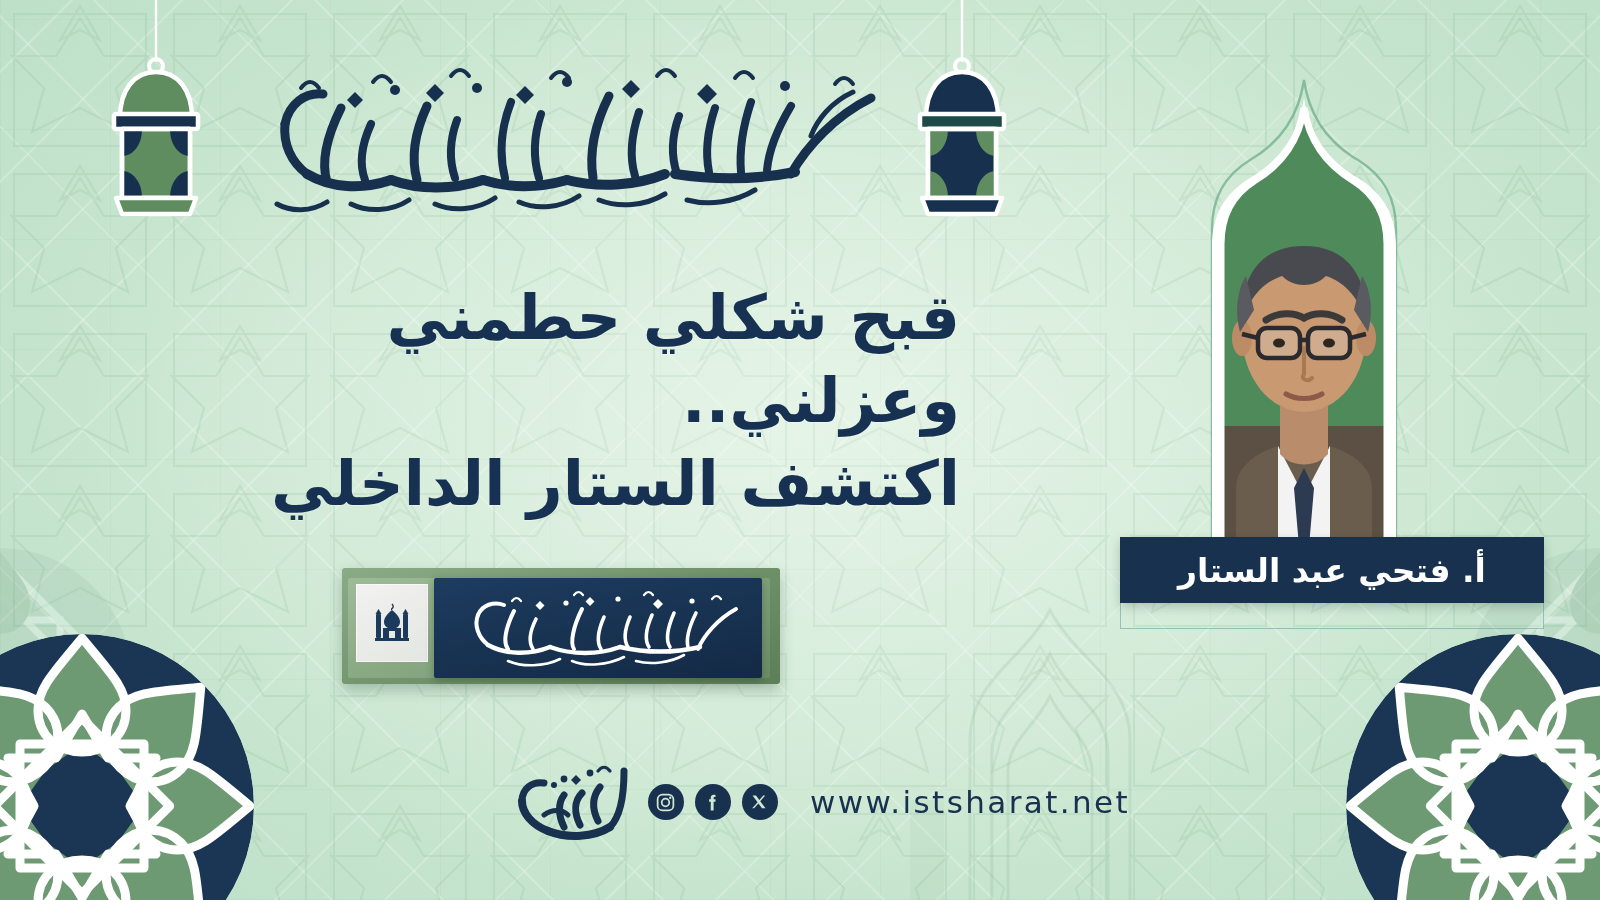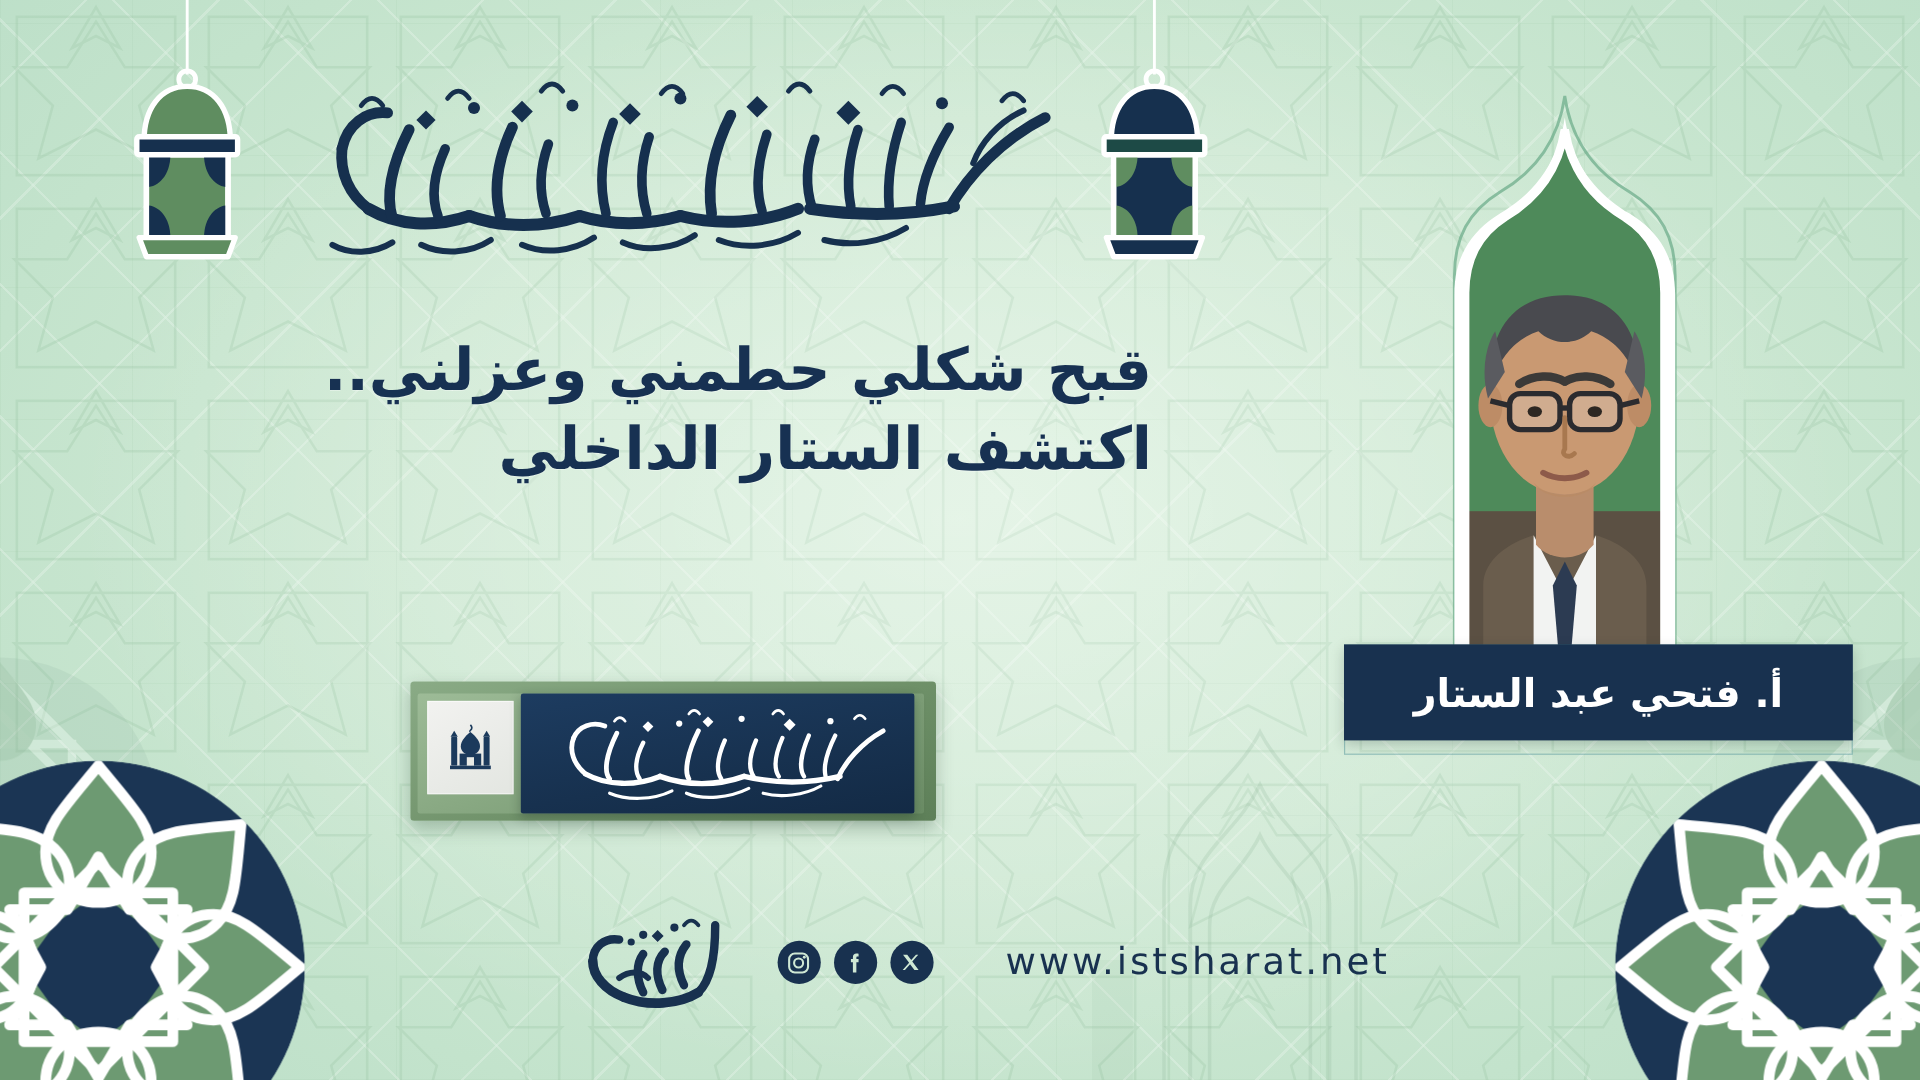--- a/index.html
+++ b/index.html
@@ -66,21 +66,21 @@
   .headline{
     position:absolute;
     right:640px;
     top:276px;
     width:780px;
     text-align:right;
     direction:rtl;
     color:#173152;
     font-family:"DejaVu Sans","Liberation Sans",sans-serif;
     font-weight:bold;
-    font-size:49px;
+    font-size:62px;
     line-height:1.34;
     letter-spacing:-1px;
     text-shadow:0 1px 0 rgba(255,255,255,.35);
   }
   .headline .l1{display:block;}
   .headline .l2{display:block;}
 
   
   .plaque{
     position:absolute;
@@ -131,21 +131,21 @@
     pointer-events:none;opacity:.75;
   }
   .portrait-frame{
     position:absolute;inset:0;
   }
 
   
   .name-badge{
     position:absolute;
     left:1120px;top:537px;
-    width:424px;height:80px;
+    width:424px;height:66px;
     background:#18314f;
     display:flex;align-items:center;justify-content:center;
     box-shadow:0 4px 10px rgba(25,45,35,.22);
     z-index:6;
   }
   .name-badge span{
     color:#ffffff;
     font-family:"DejaVu Sans","Liberation Sans",sans-serif;
     font-weight:bold;
     font-size:33px;
@@ -160,21 +160,21 @@
     border:1px solid rgba(93,156,160,.55);
     z-index:5;
   }
 
   
   .footer{
     position:absolute;
     left:0;right:0;bottom:52px;
     height:92px;
     display:flex;align-items:center;justify-content:center;
-    gap:42px;
+    gap:14px;
     direction:ltr;
     padding-left:36px;
   }
   .footer-logo{width:128px;height:86px;display:block;}
   .socials{display:flex;align-items:center;gap:11px;}
   .soc{
     width:36px;height:36px;border-radius:50%;
     background:#18314f;
     display:flex;align-items:center;justify-content:center;
   }

